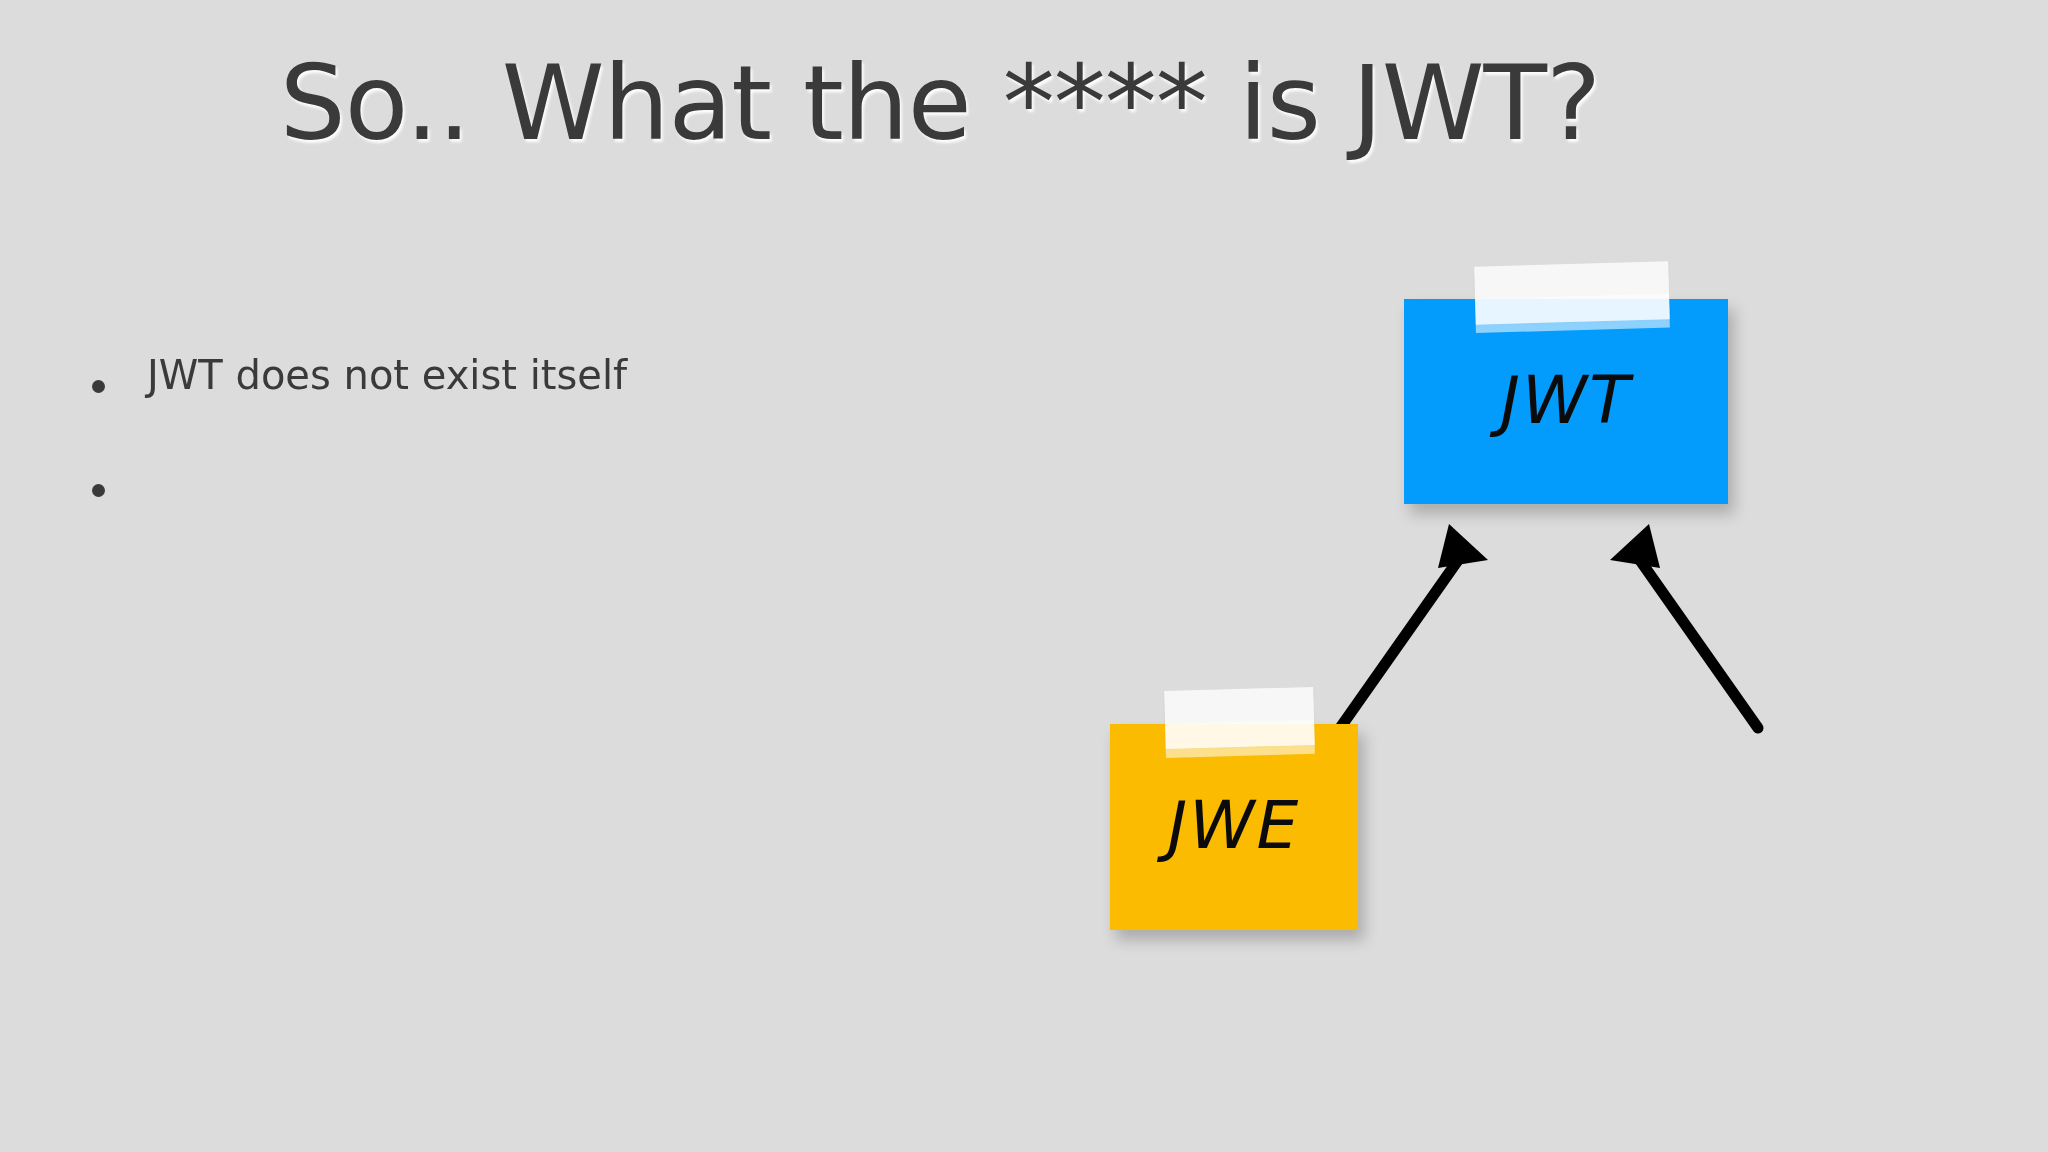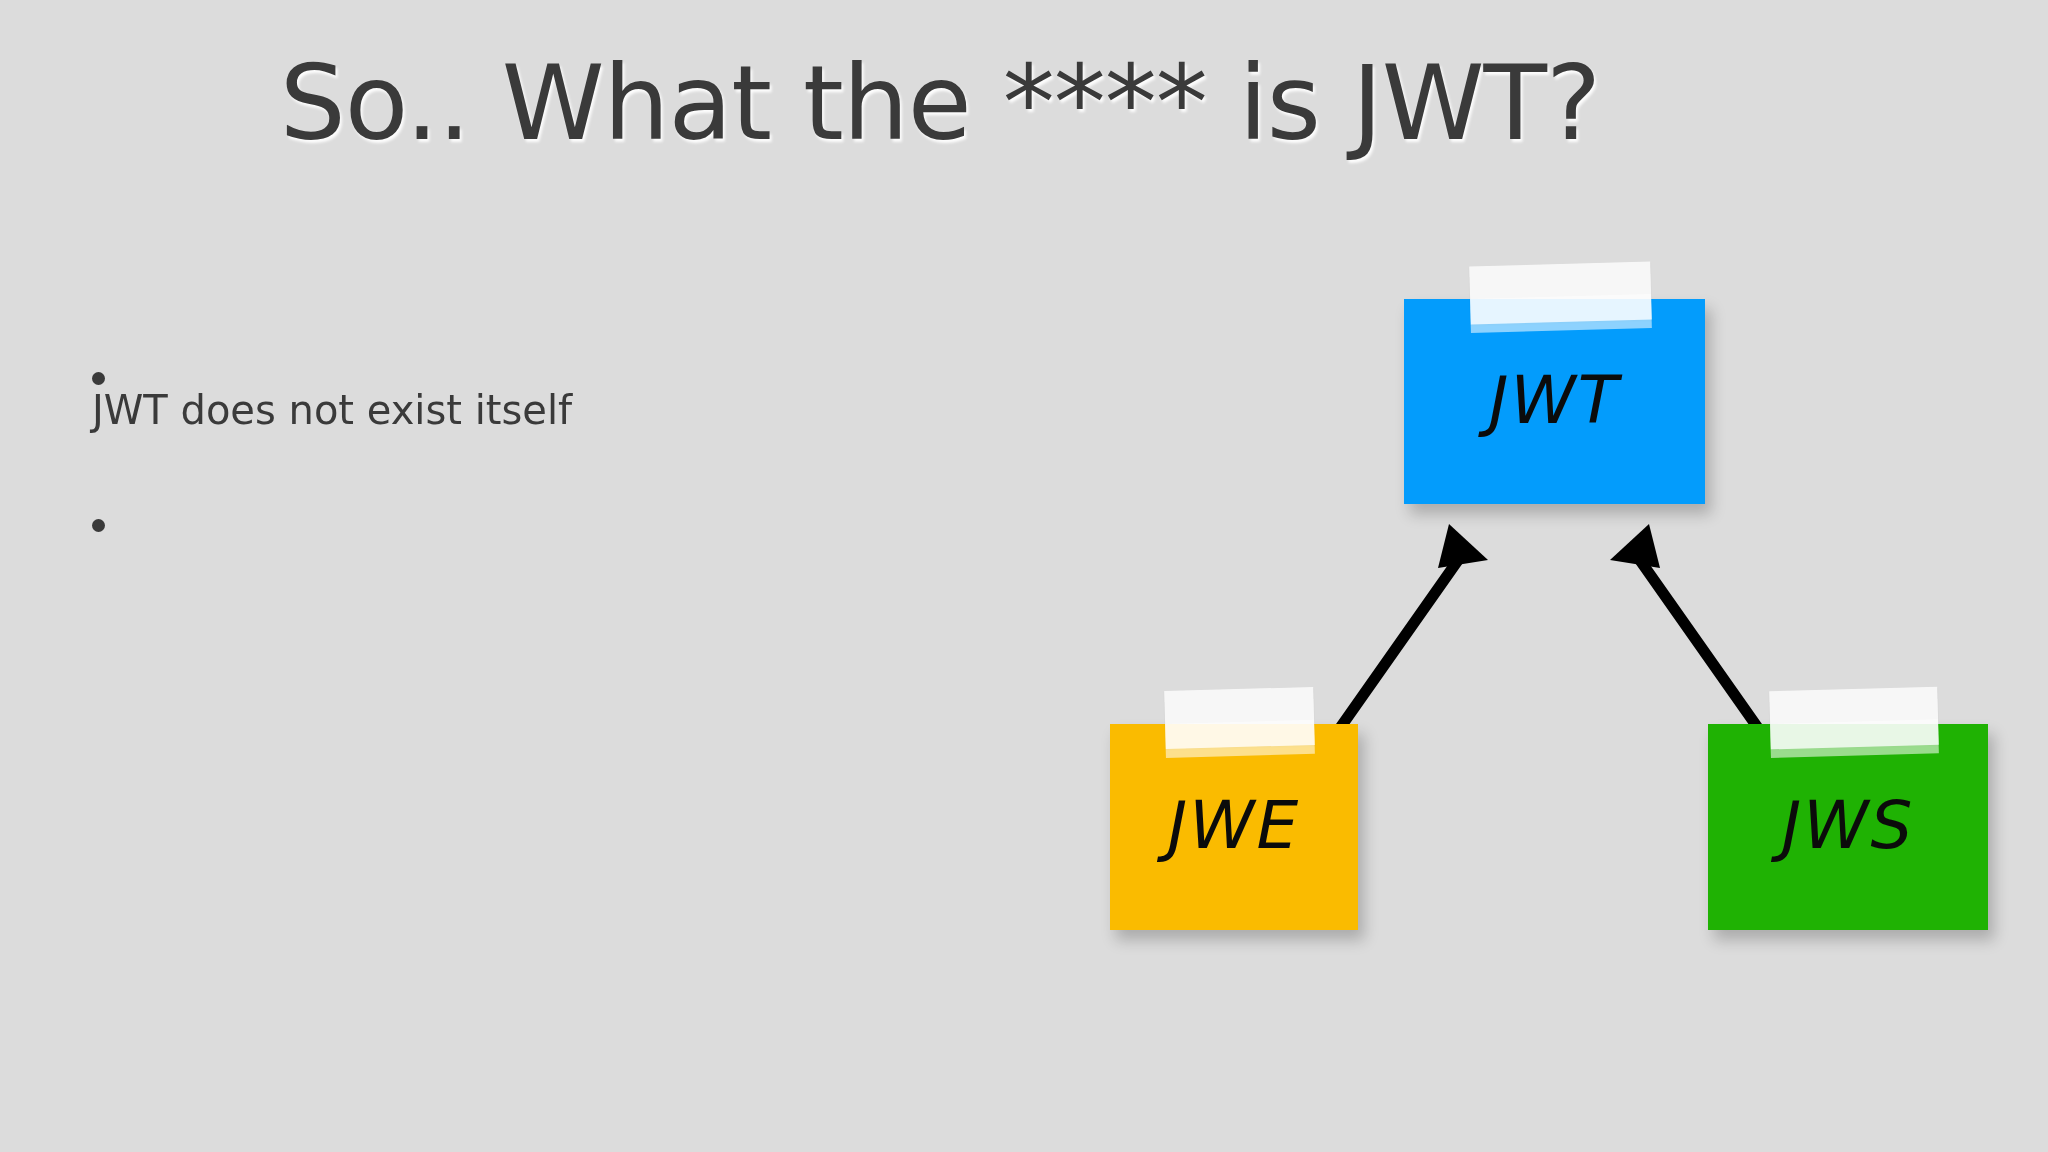--- a/index.html
+++ b/index.html
@@ -35,23 +35,22 @@
 
   
   .bullets {
     position: absolute;
     left: 92px;
     top: 350px;
     width: 1180px;
   }
   .bullet-row {
     display: flex;
-    align-items: flex-start;
+    align-items: center;
     margin-bottom: 62px;
-    flex-direction: column;
   }
   .bullet-dot {
     flex: 0 0 auto;
     width: 13px;
     height: 13px;
     border-radius: 50%;
     background: #3a3a3a;
     margin-top: 22px;
     margin-right: 42px;
   }
@@ -100,21 +99,21 @@
     font-size: 66px;
     font-weight: 400;
     color: #0b0b0b;
     letter-spacing: 2px;
     font-style: italic;
   }
 
   #note-jwt {
     left: 1404px;
     top: 299px;
-    width: 301px;
+    width: 324px;
     height: 205px;
     background: #039cfc;
   }
   #note-jwe {
     left: 1110px;
     top: 724px;
     width: 248px;
     height: 206px;
     background: #fabb00;
   }
@@ -175,19 +174,14 @@
     <span class="tape-tint"></span>
     <span class="note-label">JWT</span>
   </div>
 
   <div class="note" id="note-jwe">
     <span class="tape-white"></span>
     <span class="tape-tint"></span>
     <span class="note-label">JWE</span>
   </div>
 
-  <div class="note" id="note-jws">
-    <span class="tape-white"></span>
-    <span class="tape-tint"></span>
-    <span class="note-label">JWS</span>
-  </div>
 
 </div>
 
 </body></html>

